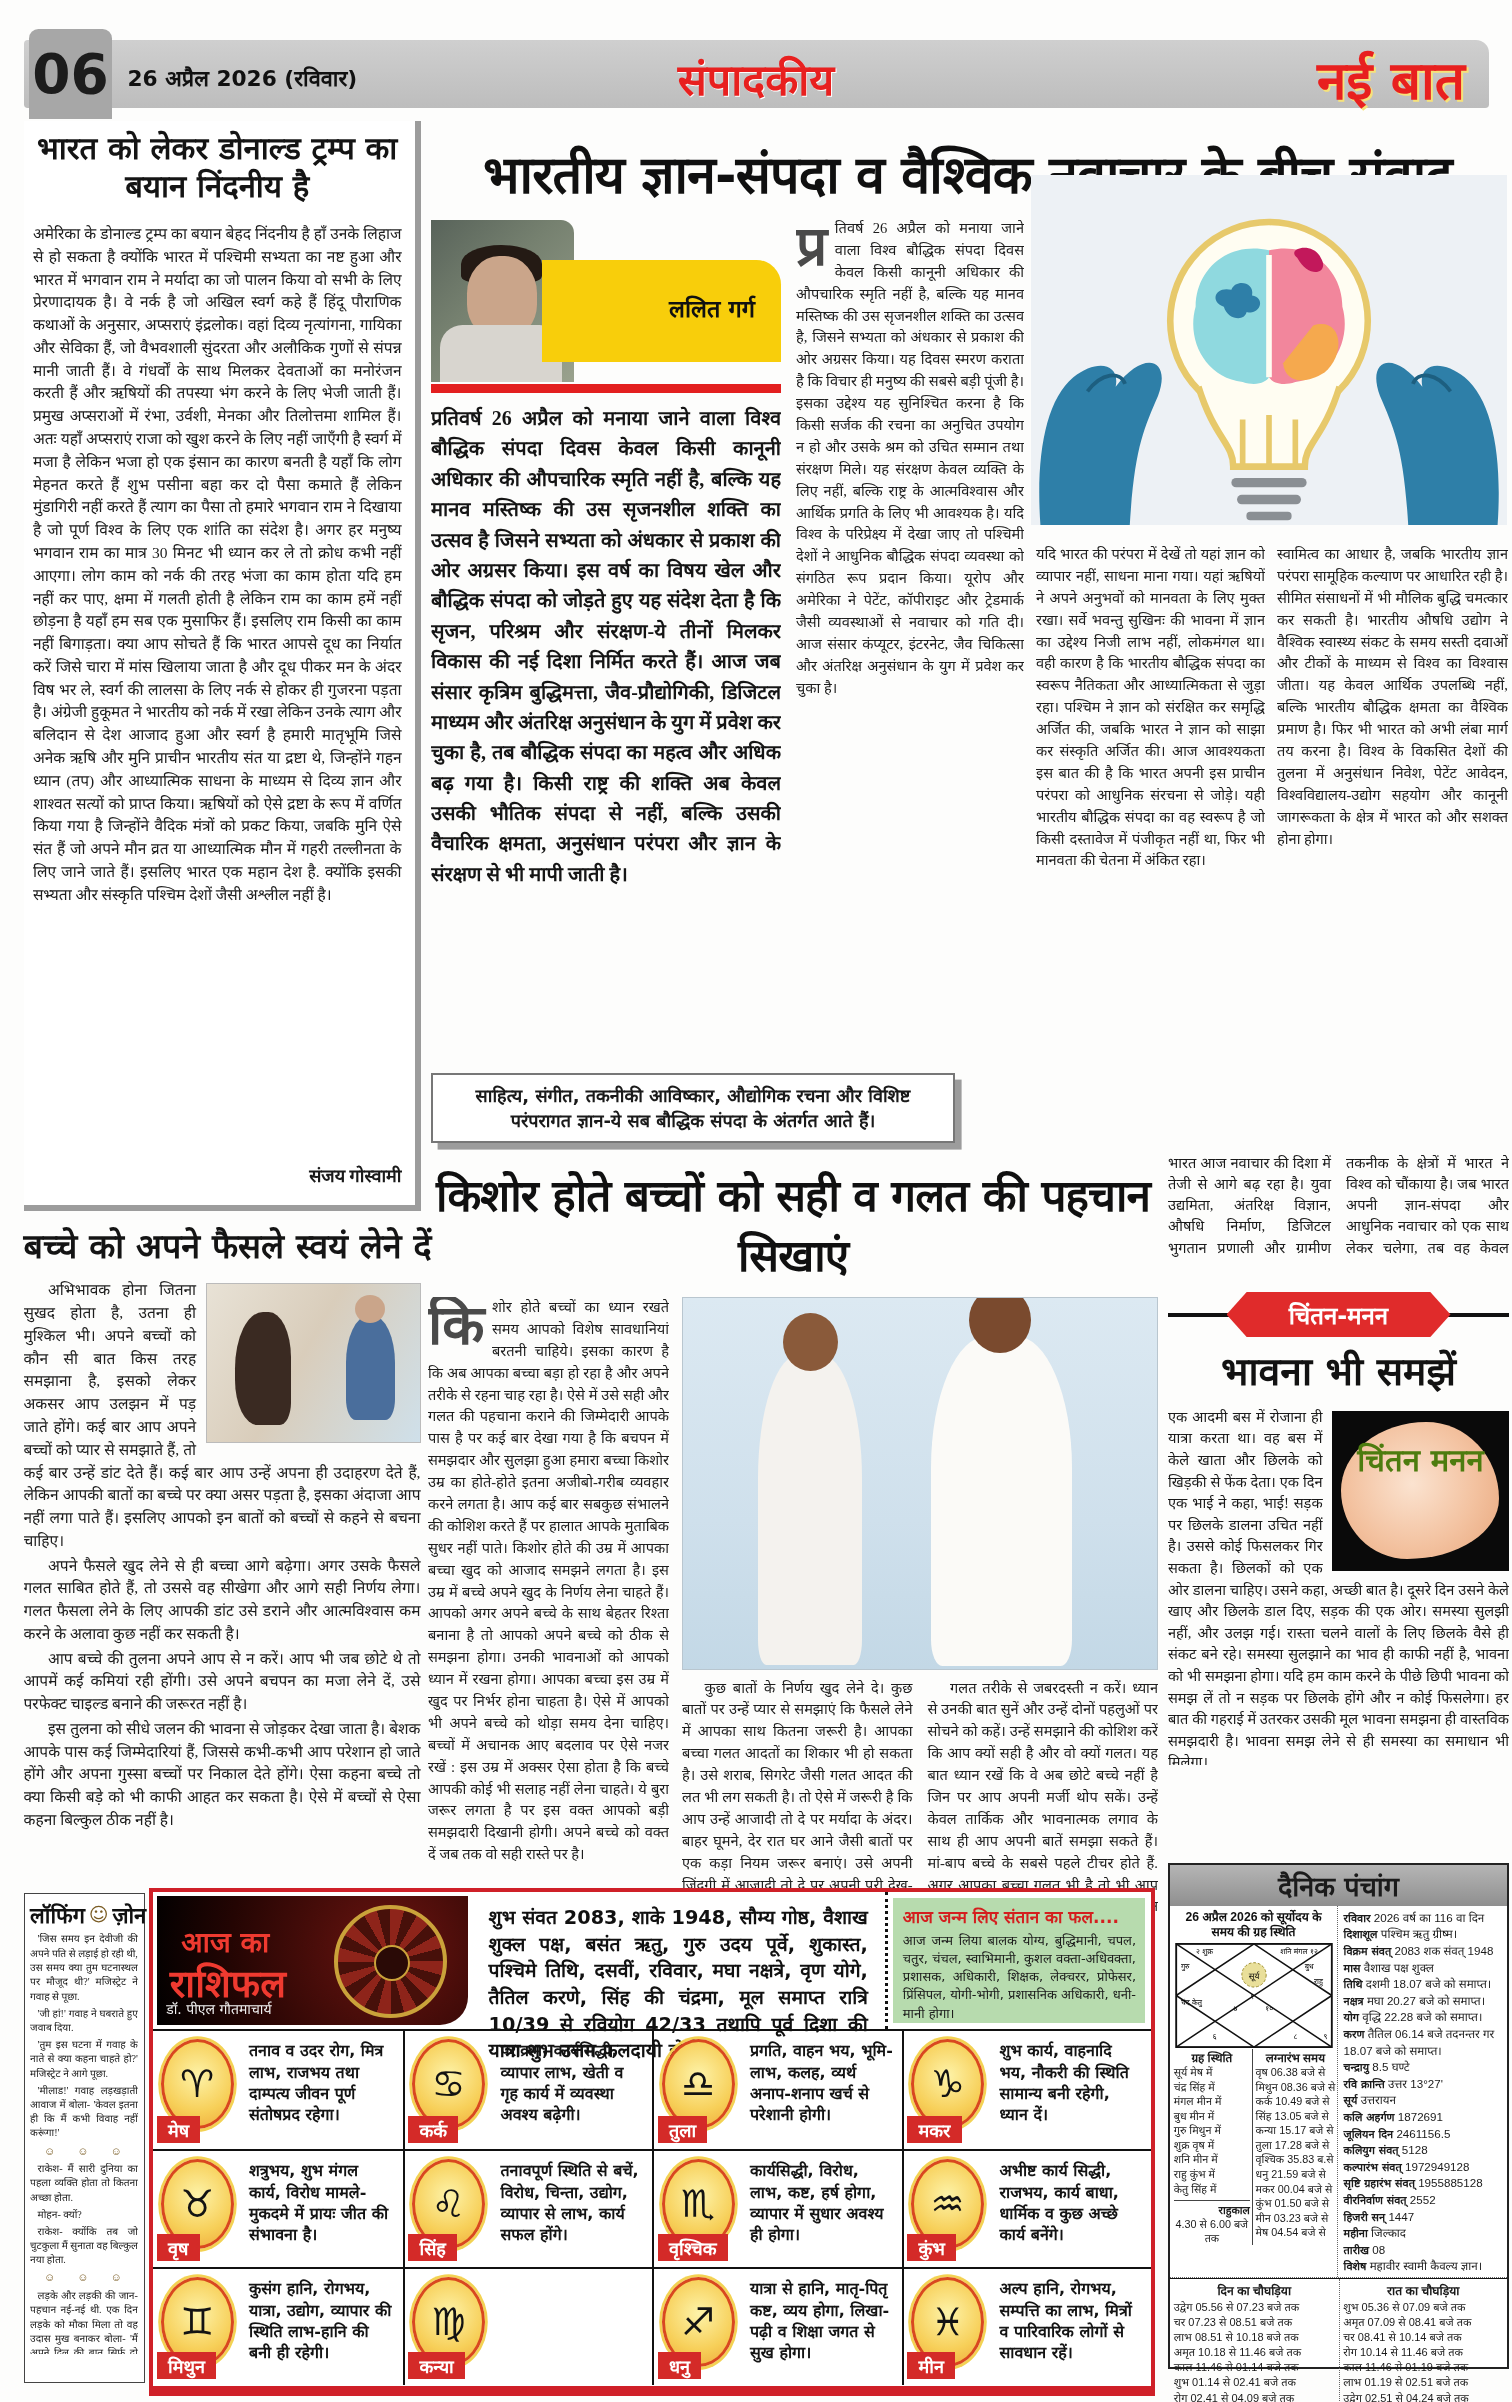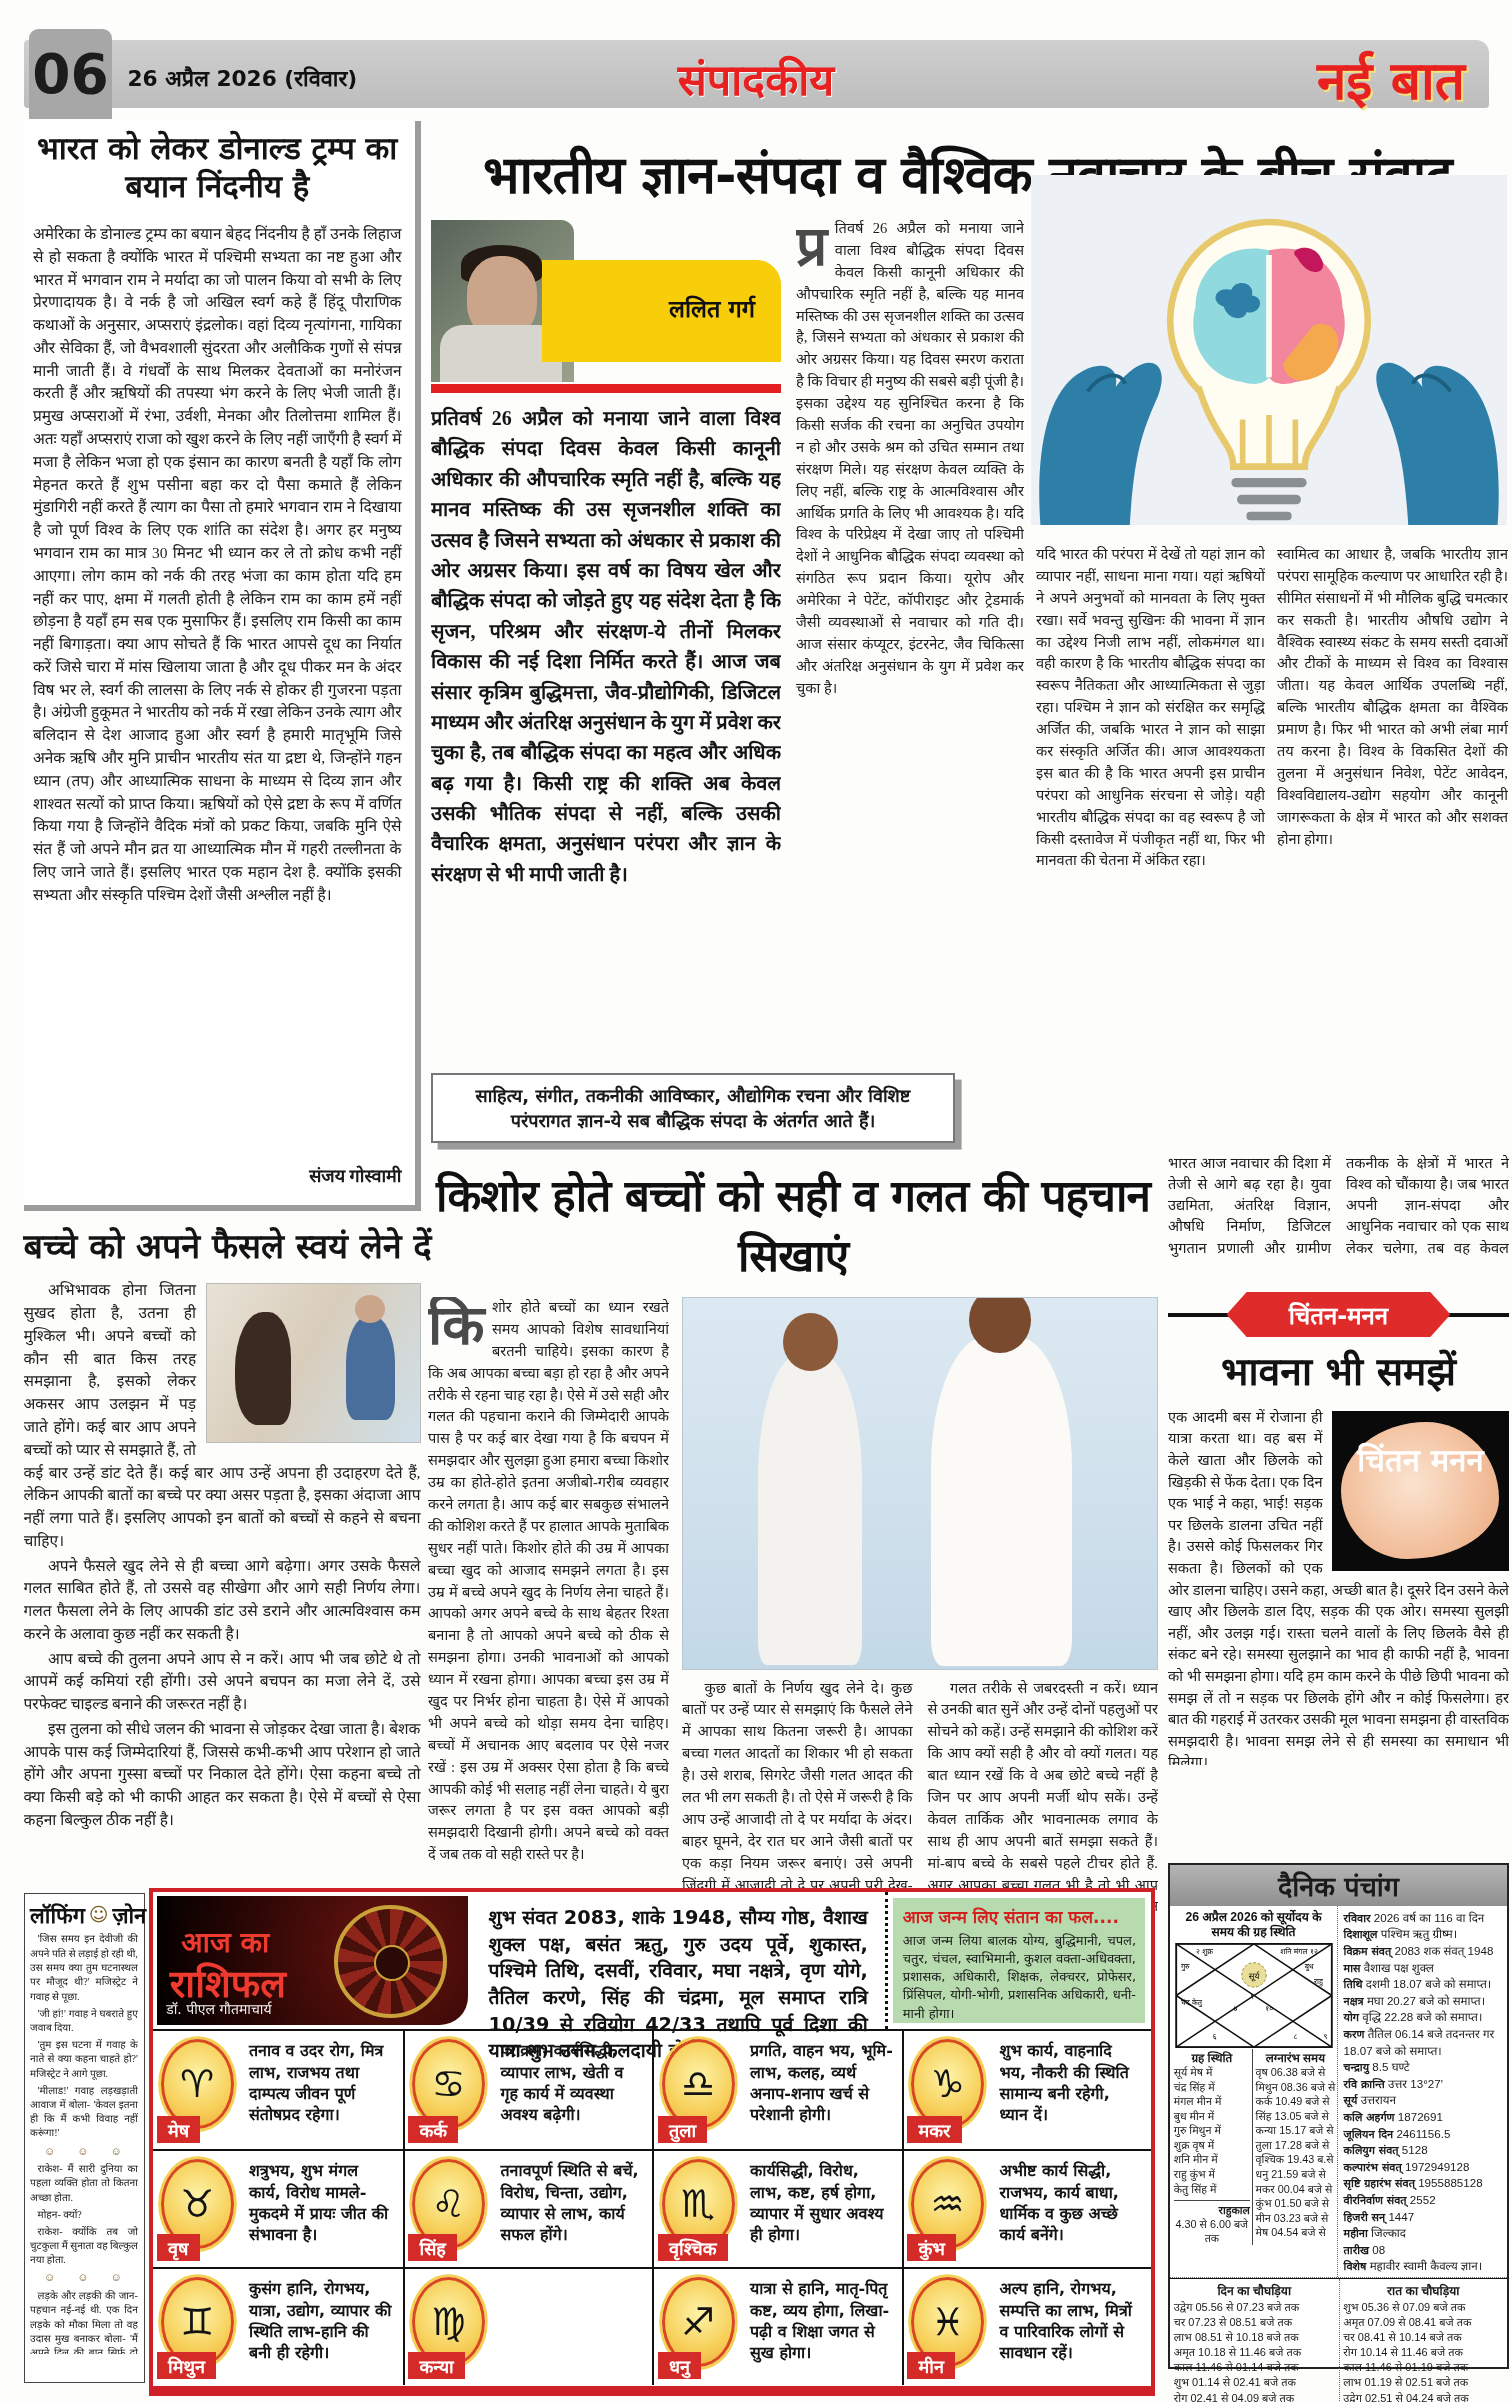--- a/index.html
+++ b/index.html
@@ -70,21 +70,21 @@
   #kishore-under p { text-indent:22.6px; margin-bottom:1.9px; }
 
   
   #chintan { left:1168px; top:1292px; width:341px; height:565px; }
   #chintan-ribbon-line { position:relative; height:45px; margin-bottom:5.6px; }
   #chintan-ribbon-line::before { content:""; position:absolute; left:0; right:0; top:21px; height:3.8px; background:#111; }
   #chintan-ribbon { position:absolute; left:50%; transform:translateX(-50%); top:0; width:224px; height:45px; background:#e02b2b; color:#fff; font-family:"DejaVu Sans", sans-serif; font-weight:bold; font-size:24px; display:flex; align-items:center; justify-content:center; clip-path:polygon(0 50%, 9% 0, 91% 0, 100% 50%, 91% 100%, 9% 100%); }
   #chintan h2 { font-family:"DejaVu Sans", sans-serif; font-size:39px; text-align:center; color:#121212; margin:5.6px 0 11.3px; }
   #chintan-img { float:right; width:177px; height:160px; margin:3.8px 0 7.5px 9.4px; background:#0a0a0a; position:relative; overflow:hidden; }
   #chintan-img .blob { position:absolute; left:9.4px; top:11.3px; width:158px; height:137px; background:radial-gradient(circle at 45% 45%, #fbe3d0 0%, #f3c2a0 55%, #e8a57a 100%); border-radius:54% 46% 58% 42% / 50% 56% 44% 50%; }
-  #chintan-img .blob-text { position:absolute; left:0; right:0; top:32px; text-align:center; font-family:"DejaVu Sans", sans-serif; font-weight:bold; font-size:31px; line-height:1.15; color:#ffffff; }
+  #chintan-img .blob-text { position:absolute; left:0; right:0; top:32px; text-align:center; font-family:"DejaVu Sans", sans-serif; font-weight:bold; font-size:31px; line-height:1.15; color:#4d7c0f; }
   #chintan-body { font-size:14.6px; line-height:1.48; overflow:hidden; height:358px; }
 
   
   #laughing { left:23.5px; top:1893px; width:121px; height:490px; border:1.9px solid #444; padding:5.6px 5.6px; background:#fff; }
   #laughing-title { display:flex; align-items:center; gap:3.8px; font-family:"DejaVu Sans", sans-serif; font-weight:bold; font-size:21.7px; color:#111; margin-bottom:3.8px; }
   #laughing-title .smiley { font-size:19px; color:#7a5c24; }
   #laughing-body { font-size:10.2px; line-height:1.4; text-align:justify; height:422px; overflow:hidden; }
   #laughing-body p { text-indent:7.5px; margin-bottom:2.8px; }
   .smilies { text-align:center; letter-spacing:9.4px; color:#7a5c24; font-size:11.3px; }
 
@@ -418,21 +418,21 @@
           </div>
           <div id="lagna-col">
             <div class="mini-title">लग्नारंभ समय</div>
             <div>
                 <div class="mini-row">वृष 06.38 बजे से</div>
                 <div class="mini-row">मिथुन 08.36 बजे से</div>
                 <div class="mini-row">कर्क 10.49 बजे से</div>
                 <div class="mini-row">सिंह 13.05 बजे से</div>
                 <div class="mini-row">कन्या 15.17 बजे से</div>
                 <div class="mini-row">तुला 17.28 बजे से</div>
-                <div class="mini-row">वृश्चिक 19.43 ब.से</div>
+                <div class="mini-row">वृश्चिक 35.83 ब.से</div>
                 <div class="mini-row">धनु 21.59 बजे से</div>
                 <div class="mini-row">मकर 00.04 बजे से</div>
                 <div class="mini-row">कुंभ 01.50 बजे से</div>
                 <div class="mini-row">मीन 03.23 बजे से</div>
                 <div class="mini-row">मेष 04.54 बजे से</div>
               </div>
           </div>
         </div>
       </div>
       <div id="panchang-right">

